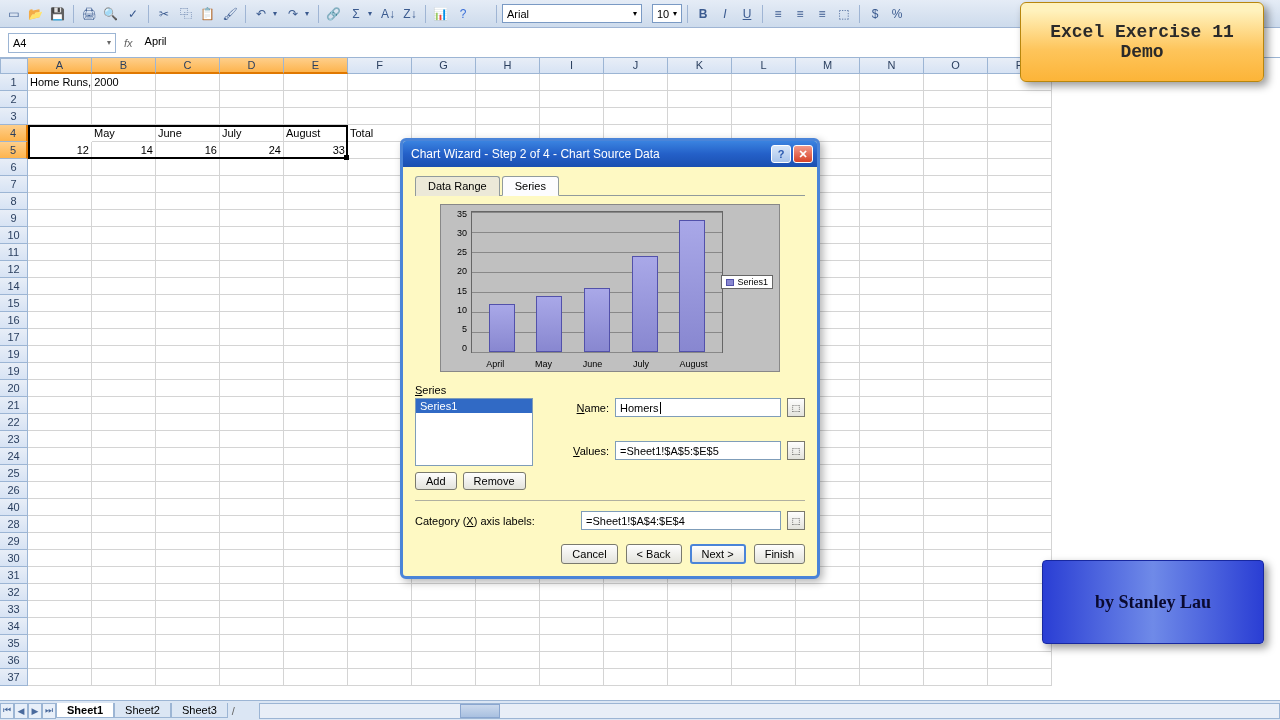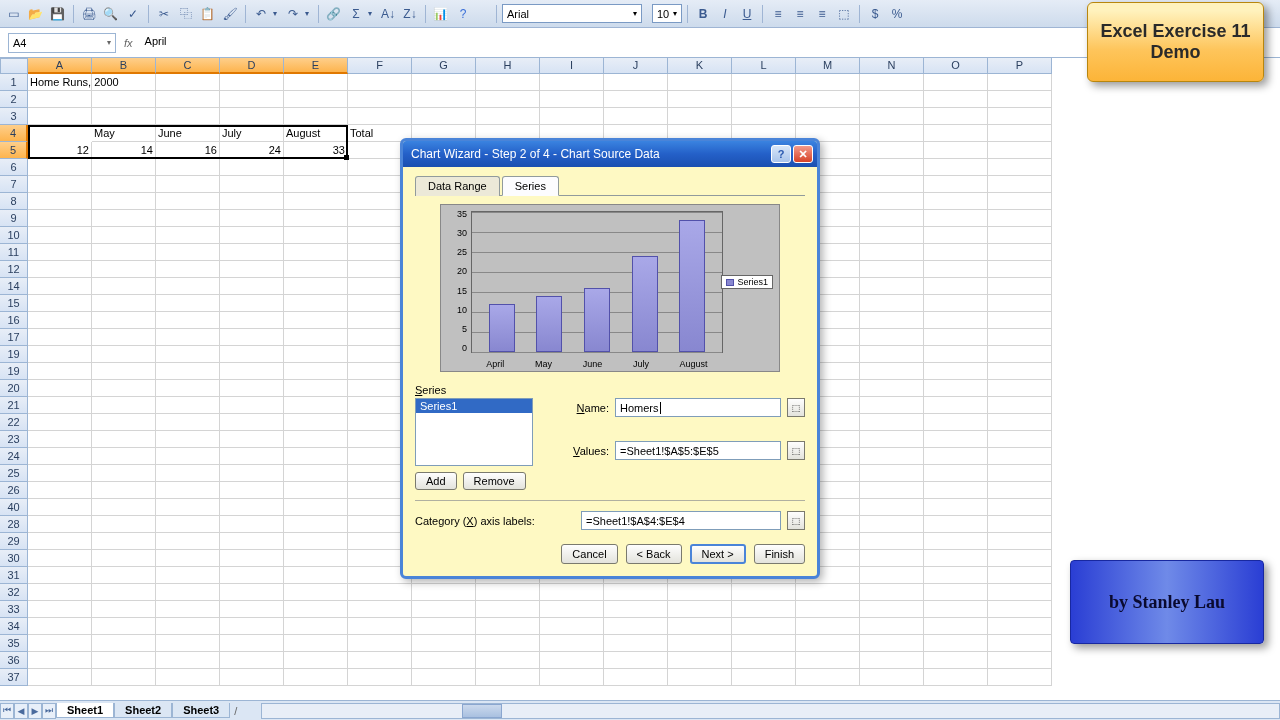--- a/index.html
+++ b/index.html
@@ -79,29 +79,29 @@
 .hr { border-top: 1px solid #b0b0a0; margin: 10px 0; }
 
 
 .dialog-buttons { display: flex; justify-content: flex-end; gap: 8px; margin-top: 14px; }
 
 
 .sheet-tabs-area { position: absolute; bottom: 0; left: 0; right: 0; height: 20px; background: #dbe6f4; border-top: 1px solid #9cb5d4; display: flex; align-items: center; }
 .nav-btn { width: 14px; height: 16px; border: 1px solid #9cb5d4; background: #e8eff9; display:flex; align-items:center; justify-content:center; font-size:9px; color:#4a6a9d; cursor:pointer; }
 .sheet-tab { padding: 1px 10px; background: #fff; border: 1px solid #9cb5d4; border-top: none; font-size: 11px; cursor:pointer; }
 .sheet-tab.active { font-weight: bold; background:#fff; }
-.sheet-tab.inactive { background: #dbe6f4; font-weight: bold; }
+.sheet-tab.inactive { background: #dbe6f4; }
 .hscroll { flex:1; height: 16px; margin-left: 20px; background:#e8eef7; border:1px solid #9cb5d4; position:relative; }
 .hscroll-thumb { position:absolute; left:200px; width:40px; top:0; bottom:0; background:linear-gradient(#cbd9ed,#a9c0e0); border:1px solid #8aa6cf; }
 
 
-.demo-card { position: absolute; right: 16px; top: 2px; width: 177px; height: 80px; background: linear-gradient(#fff2bd 10%, #fec55b 60%, #fcb438); border: 1px solid #b8860d; border-radius: 6px; box-shadow: 4px 4px 8px rgba(0,0,0,0.4); display:flex; flex-direction:column; align-items:center; justify-content:center; font-family: Liberation Sans, sans-serif; }
+.demo-card { position: absolute; right: 16px; top: 2px; width: 244px; height: 80px; background: linear-gradient(#fff2bd 10%, #fec55b 60%, #fcb438); border: 1px solid #b8860d; border-radius: 6px; box-shadow: 4px 4px 8px rgba(0,0,0,0.4); display:flex; flex-direction:column; align-items:center; justify-content:center; font-family: Liberation Mono, monospace; }
 .demo-card .l1 { font-size: 18px; font-weight: bold; color: #2a2a2a; }
 .demo-card .l2 { font-size: 18px; font-weight: bold; color: #2a2a2a; }
-.author-card { position: absolute; right: 16px; bottom: 76px; width: 194px; height: 84px; background: linear-gradient(90deg, #2a3ed4, #6f8ae8 50%, #2a3ed4); border: 1px solid #1828a0; border-radius: 4px; box-shadow: 4px 4px 8px rgba(0,0,0,0.4); display:flex; align-items:center; justify-content:center; font-family: Georgia, serif; font-size: 18px; font-weight: bold; color: #0a0a30; }
+.author-card { position: absolute; right: 16px; bottom: 76px; width: 222px; height: 84px; background: linear-gradient(90deg, #2a3ed4, #6f8ae8 50%, #2a3ed4); border: 1px solid #1828a0; border-radius: 4px; box-shadow: 4px 4px 8px rgba(0,0,0,0.4); display:flex; align-items:center; justify-content:center; font-family: Georgia, serif; font-size: 18px; font-weight: bold; color: #0a0a30; }
 </style>
 </head>
 <body>
 
 <div class="toolbar-row">
   <div class="toolbar-btn">▭</div>
   <div class="toolbar-btn">📂</div>
   <div class="toolbar-btn">💾</div>
   <div class="toolbar-sep"></div>
   <div class="toolbar-btn">🖨</div>

